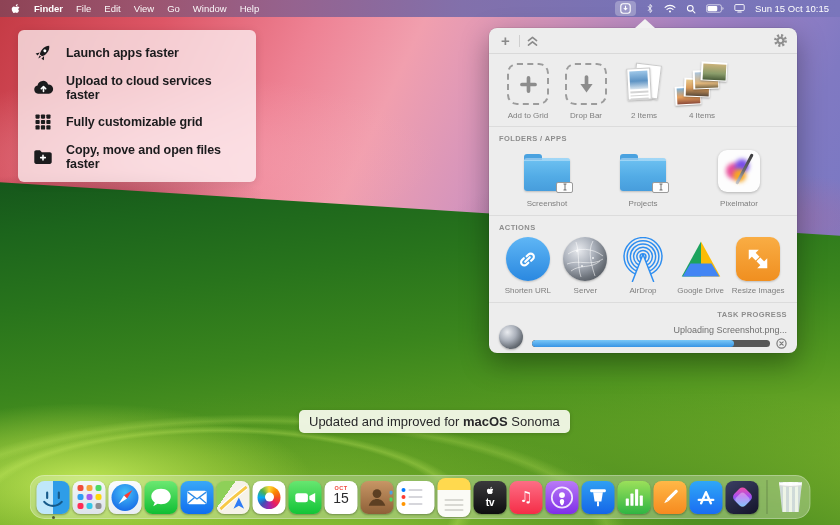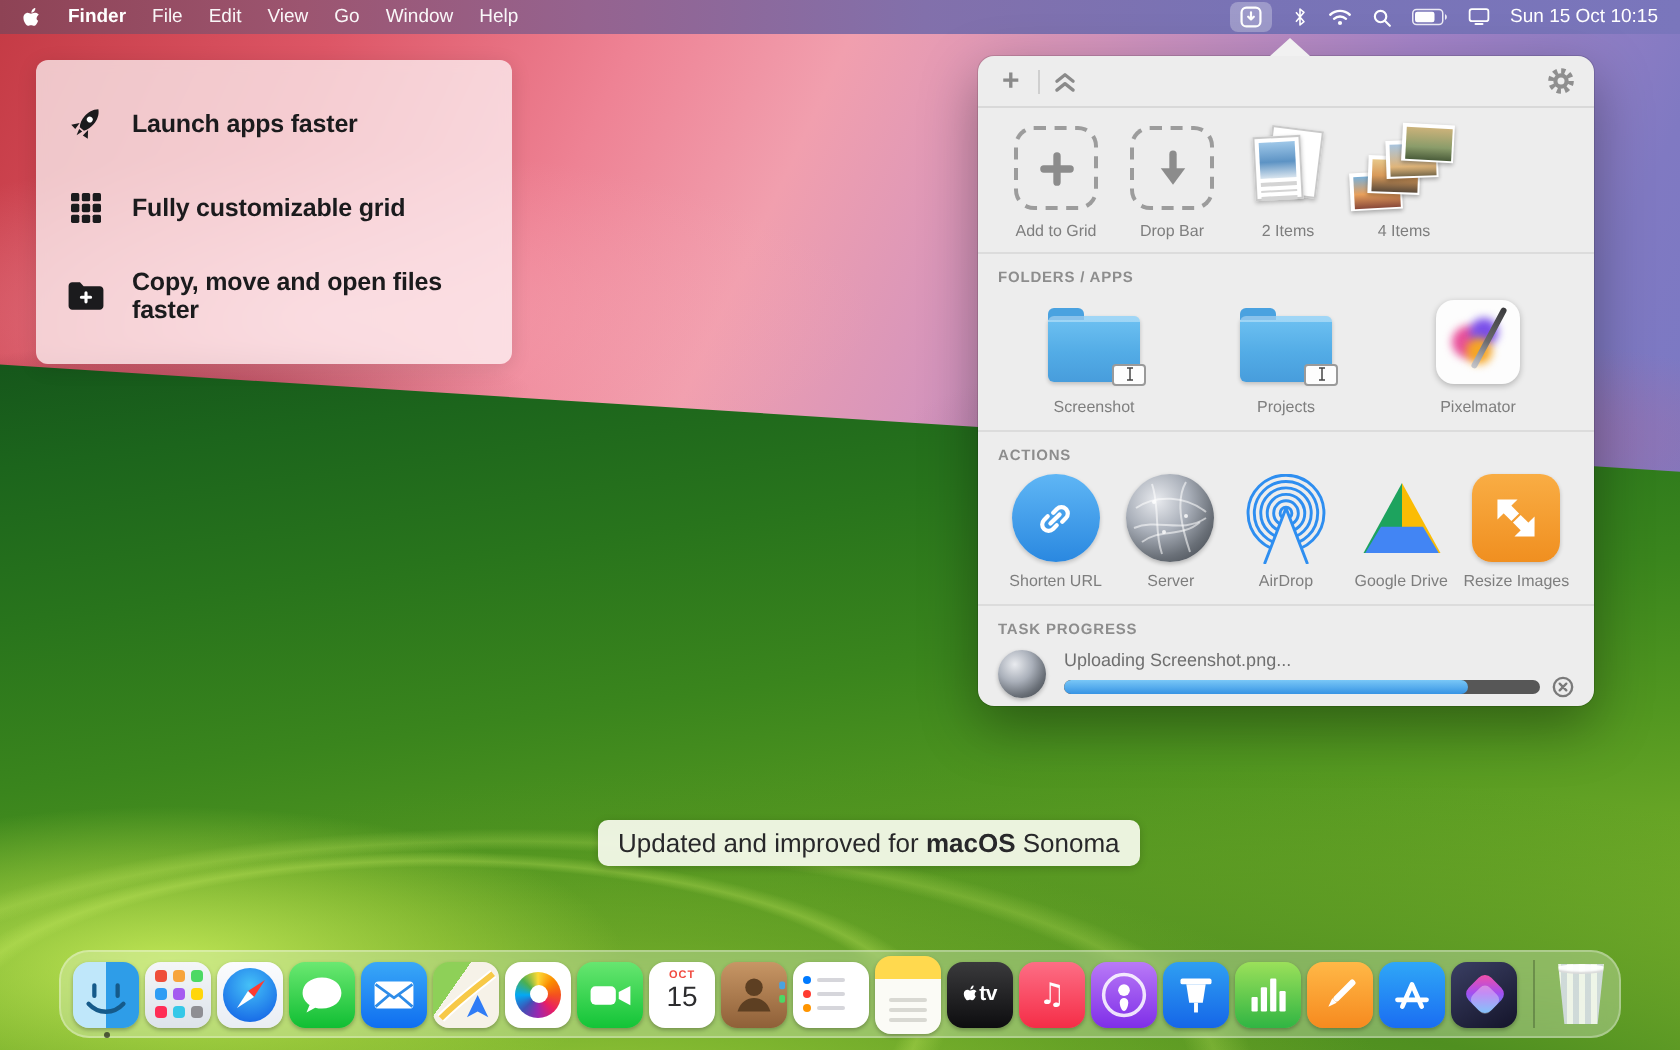--- a/index.html
+++ b/index.html
@@ -150,21 +150,21 @@
   .i-cal{background:#fff;flex-direction:column;display:flex;align-items:center;justify-content:flex-start;}
   .cal-m{font-size:5.5px;font-weight:bold;color:#f14a3f;letter-spacing:.5px;margin-top:4px;}
   .cal-d{font-size:14px;color:#2c2c2e;line-height:1.05;font-weight:300;}
   .i-cont{background:linear-gradient(180deg,#c79665,#8f6038);}
   .i-rem{background:#fff;flex-direction:column;display:flex;justify-content:center;gap:3px;padding-left:5px;align-items:flex-start;}
   .rem-line{display:flex;align-items:center;gap:3px;}
   .rem-dot{width:4px;height:4px;border-radius:50%;}
   .rem-bar{width:14px;height:2.5px;border-radius:1px;background:#d6d6db;}
   .i-notes{background:linear-gradient(180deg,#ffd94e 0 30%,#fbfbf6 30%);flex-direction:column;display:flex;justify-content:flex-end;gap:3px;padding-bottom:6px;}
   .nt-bar{width:19px;height:2px;border-radius:1px;background:#d9d9d3;margin:0 auto;}
-  .i-tv{background:linear-gradient(180deg,#3a3a3c,#0d0d0f);gap:0;}
+  .i-tv{background:linear-gradient(180deg,#3a3a3c,#0d0d0f);gap:0;flex-direction:column;}
   .tv-txt{color:#fff;font-size:10.5px;font-weight:bold;letter-spacing:-.3px;}
   .i-music{background:linear-gradient(180deg,#fd6e85,#f52d47);}
   .mus-g{color:#fff;font-size:15px;font-family:"DejaVu Sans",sans-serif;}
   .i-pod{background:linear-gradient(180deg,#b97af7,#7f2ee8);}
   .i-key{background:linear-gradient(180deg,#2f9ff2,#1566e8);}
   .i-num{background:linear-gradient(180deg,#9be05a,#30b543);}
   .i-pages{background:linear-gradient(180deg,#ffb847,#f68a1f);}
   .i-as{background:linear-gradient(180deg,#2fa7f7,#1a6df2);}
   .i-sc{background:linear-gradient(150deg,#3a3f63 0%,#14142a 100%);}
   .sc-diamond{width:16px;height:16px;border-radius:4.5px;transform:rotate(45deg);
@@ -249,20 +249,29 @@
               <path d="M12 1.5c2.3 1.9 3.3 4.8 3.3 7.8 0 2.4-.6 4.7-1.8 6.2h-3c-1.2-1.5-1.8-3.8-1.8-6.2 0-3 1-5.9 3.3-7.8z" fill="#1b1b1d"></path>
               <circle cx="12" cy="8.8" r="1.6" fill="#fff"></circle>
               <path d="M9 13.8l-2.9 3.7 3.2.4zM15 13.8l2.9 3.7-3.2.4zM10.9 16.5h2.2L12 20z" fill="#1b1b1d"></path>
             </g>
           </svg>
         </span>
       <span class="feat-label">Launch apps faster</span>
     </div>
     <div class="feat-row">
       <span class="feat-ic">
+          <svg viewBox="0 0 24 24" width="23" height="23">
+            <path d="M6.3 18.5a4.3 4.3 0 01-.5-8.5 5.7 5.7 0 0111-1.2 4.15 4.15 0 01.8 9.7H6.3z" fill="#1b1b1d"></path>
+            <path d="M12 16.2v-5.2M12 11l-2.3 2.3M12 11l2.3 2.3" stroke="#fff" stroke-width="1.7" fill="none" stroke-linecap="round" stroke-linejoin="round"></path>
+          </svg>
+        </span>
+      <span class="feat-label">Upload to cloud services faster</span>
+    </div>
+    <div class="feat-row">
+      <span class="feat-ic">
           <svg viewBox="0 0 24 24" width="20" height="20">
             <g fill="#1b1b1d">
               <rect x="3" y="3" width="5" height="5" rx="1"></rect>
               <rect x="9.5" y="3" width="5" height="5" rx="1"></rect>
               <rect x="16" y="3" width="5" height="5" rx="1"></rect>
               <rect x="3" y="9.5" width="5" height="5" rx="1"></rect>
               <rect x="9.5" y="9.5" width="5" height="5" rx="1"></rect>
               <rect x="16" y="9.5" width="5" height="5" rx="1"></rect>
               <rect x="3" y="16" width="5" height="5" rx="1"></rect>
               <rect x="9.5" y="16" width="5" height="5" rx="1"></rect>
@@ -479,21 +488,21 @@
                     <path d="M30.5 30.5l-8-8" stroke="#fff" stroke-width="7"></path>
                   </g>
                 </svg>
               </div>
             </div>
           <div class="dz-label">Resize Images</div>
         </div>
       </div>
     </div>
 
-    <div class="dz-section" style="border-bottom:none;">
+    <div class="dz-section" style="border-bottom:none;text-align:right;">
       <div class="dz-header">TASK PROGRESS</div>
       <div class="task-row">
         <div class="globe sm"></div>
         <div class="task-main">
           <div class="task-label">Uploading Screenshot.png...</div>
           <div class="bar-row">
             <div class="pbar">
               <div class="pfill" style="width:85%"></div>
             </div>
             <span style="display:flex;">

